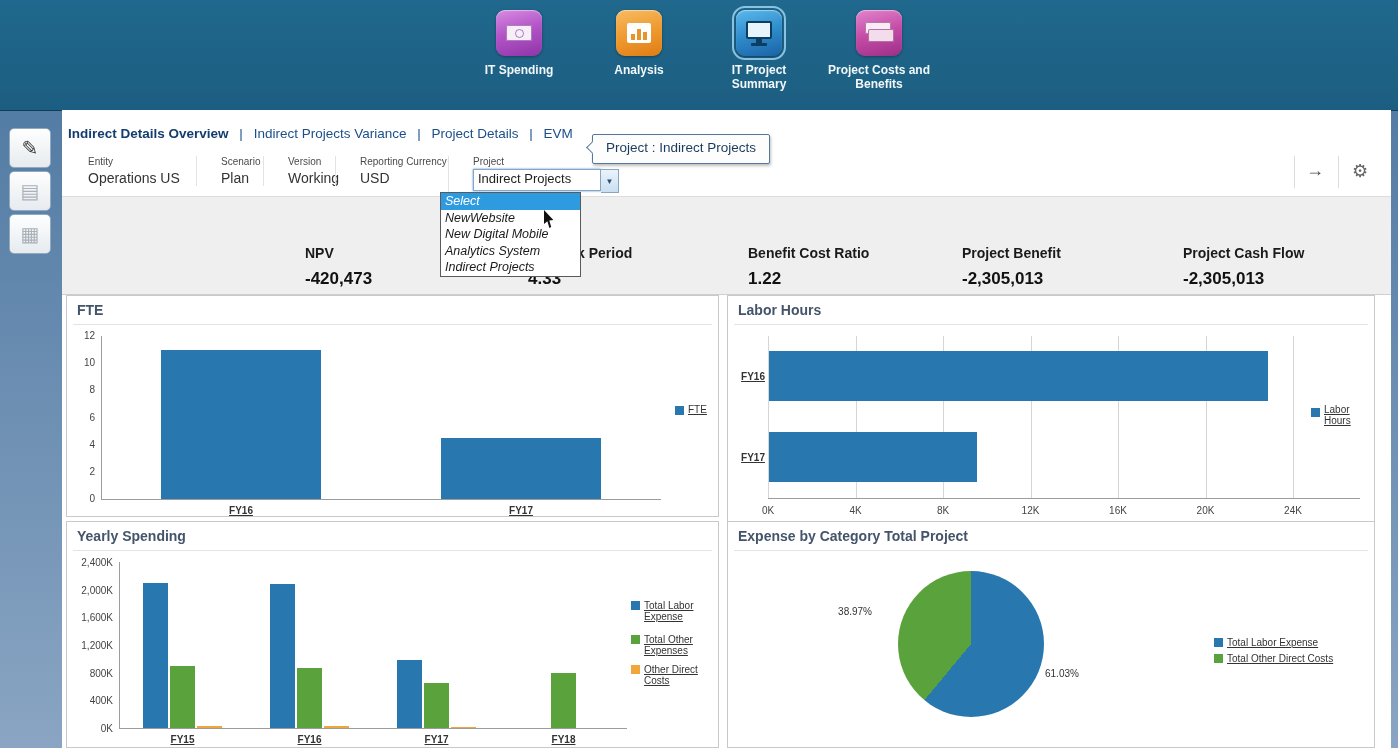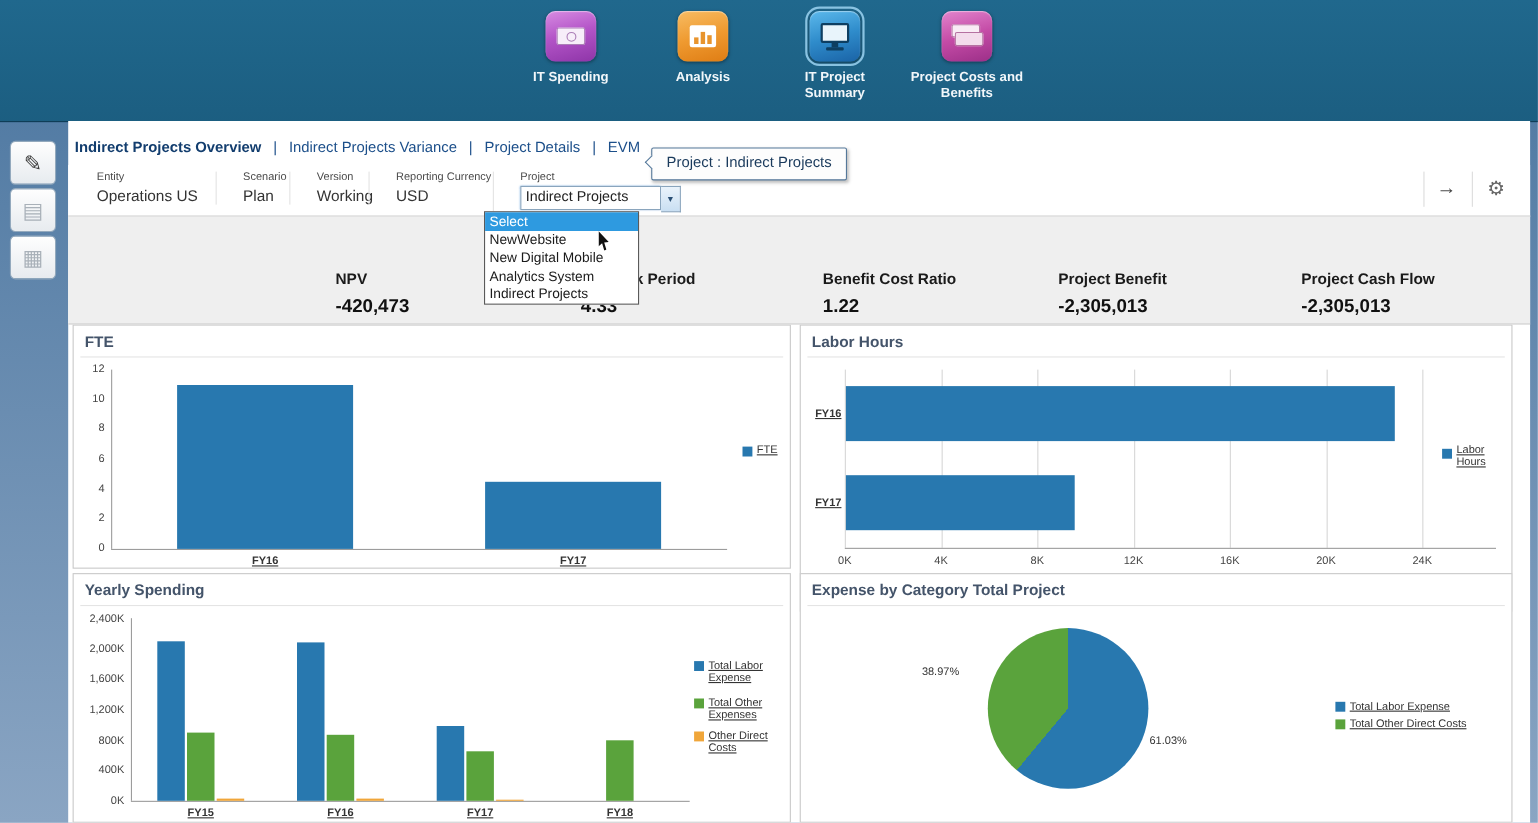--- a/index.html
+++ b/index.html
@@ -63,21 +63,21 @@
   .pov-value{font-size:14px;color:#333;margin-top:3px;}
   .combo{display:flex;margin-top:2px;}
   .combo-text{width:118px;height:18px;border:1px solid #8aa5bd;background:#fff;font-size:13px;color:#222;
     padding:1px 4px;box-shadow:0 0 2px #4a90d9;}
   .combo-btn{width:17px;height:22px;border:1px solid #8aa5bd;border-left:none;
     background:linear-gradient(180deg,#eaf3fb,#c9dff2);font-size:8px;color:#2a4f74;
     display:flex;align-items:center;justify-content:center;cursor:pointer;}
   .pov-sep{position:absolute;top:6px;width:1px;height:32px;background:#dcdcdc;}
   .pov-icon{position:absolute;top:10px;font-size:18px;color:#4c4c4c;cursor:pointer;}
   .dropdown{position:absolute;left:378px;top:82px;width:139px;background:#fff;border:1px solid #5a5a5a;
-    z-index:60;font-size:12.5px;color:#1a1a1a;}
+    z-index:60;font-size:12.5px;color:#1a1a1a;font-style:italic;}
   .dd-item{height:16.5px;line-height:16.5px;padding-left:4px;white-space:nowrap;overflow:hidden;cursor:pointer;}
   .dd-item.hl{background:#2e9ae0;color:#fff;}
   .cursor{position:absolute;left:482px;top:100px;width:12px;height:18px;background:#111;z-index:80;
     clip-path:polygon(0 0,0 78%,28% 62%,45% 100%,60% 94%,44% 58%,78% 55%);}
   
   .kpiband{position:absolute;left:0;top:86px;width:100%;height:97px;background:#efefef;
     border-top:1px solid #ddd;border-bottom:1px solid #cfcfcf;}
   .kpi{position:absolute;top:48px;}
   .kpi-label{font-size:14px;font-weight:bold;color:#1a1a1a;}
   .kpi-value{font-size:17px;font-weight:bold;color:#111;margin-top:8px;}
@@ -137,21 +137,21 @@
 <div class="side-btn b2">
   <span>▤</span>
 </div>
 <div class="side-btn b3">
   <span>▦</span>
 </div>
 
 <div class="panel">
 
   <div class="tabrow">
-    <span class="tab active">Indirect Projects Overview</span>
+    <span class="tab active">Indirect Details Overview</span>
     <span class="sep">|</span>
     <span class="tab">Indirect Projects Variance</span>
     <span class="sep">|</span>
     <span class="tab">Project Details</span>
     <span class="sep">|</span>
     <span class="tab">EVM</span>
   </div>
 
   <div class="tooltip">Project : Indirect Projects</div>
 

